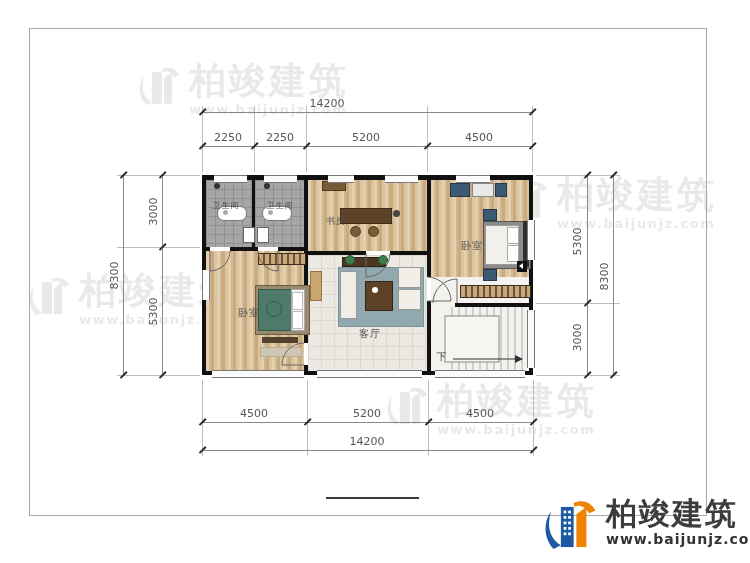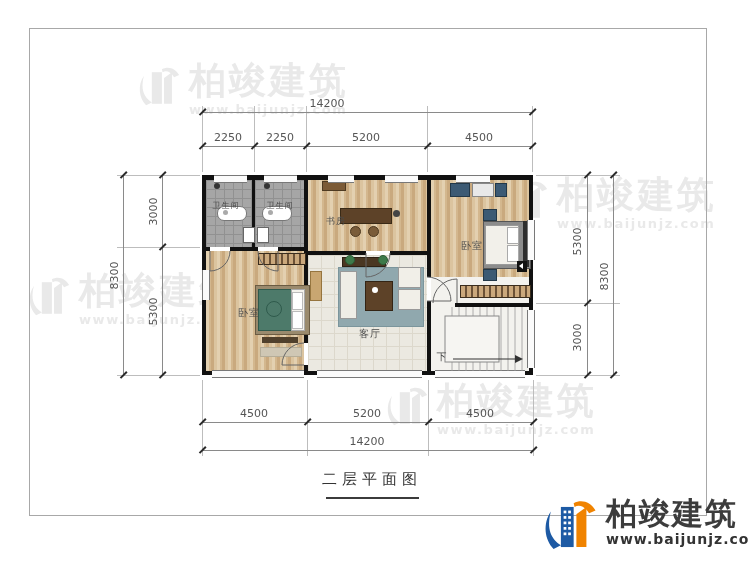--- a/index.html
+++ b/index.html
@@ -286,21 +286,20 @@
   <div class="dnum" style="left:337px;top:407px;width:60px">5200</div>
   <div class="dnum" style="left:450px;top:407px;width:60px">4500</div>
   <div class="dnum" style="left:337px;top:435px;width:60px">14200</div>
   <div class="dnum rot" style="left:123px;top:205px;width:60px">3000</div>
   <div class="dnum rot" style="left:123px;top:305px;width:60px">5300</div>
   <div class="dnum rot" style="left:84px;top:269px;width:60px">8300</div>
   <div class="dnum rot" style="left:547px;top:235px;width:60px">5300</div>
   <div class="dnum rot" style="left:547px;top:331px;width:60px">3000</div>
   <div class="dnum rot" style="left:574px;top:270px;width:60px">8300</div>
 
-  <div class="ptitle">二层平面图</div>
   <div class="punder"></div>
 
   <div class="footer">
     <svg width="64" height="62" viewBox="0 0 64 68">
       <path d="M14,58 C4,48 2,30 11,17 C6,36 11,47 22,54 Z" fill="#1d5aa4"></path>
       <rect x="22" y="12" width="14" height="44" fill="#1d5aa4"></rect>
       <g fill="#fff">
         <rect x="25" y="16" width="3" height="3"></rect>
           <rect x="30" y="16" width="3" height="3"></rect>
         <rect x="25" y="22" width="3" height="3"></rect>

